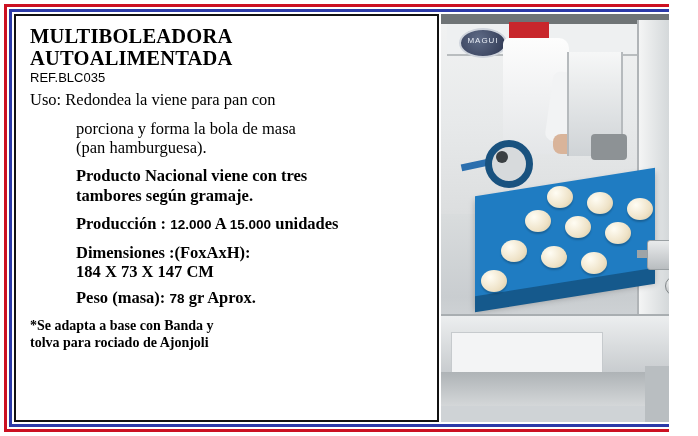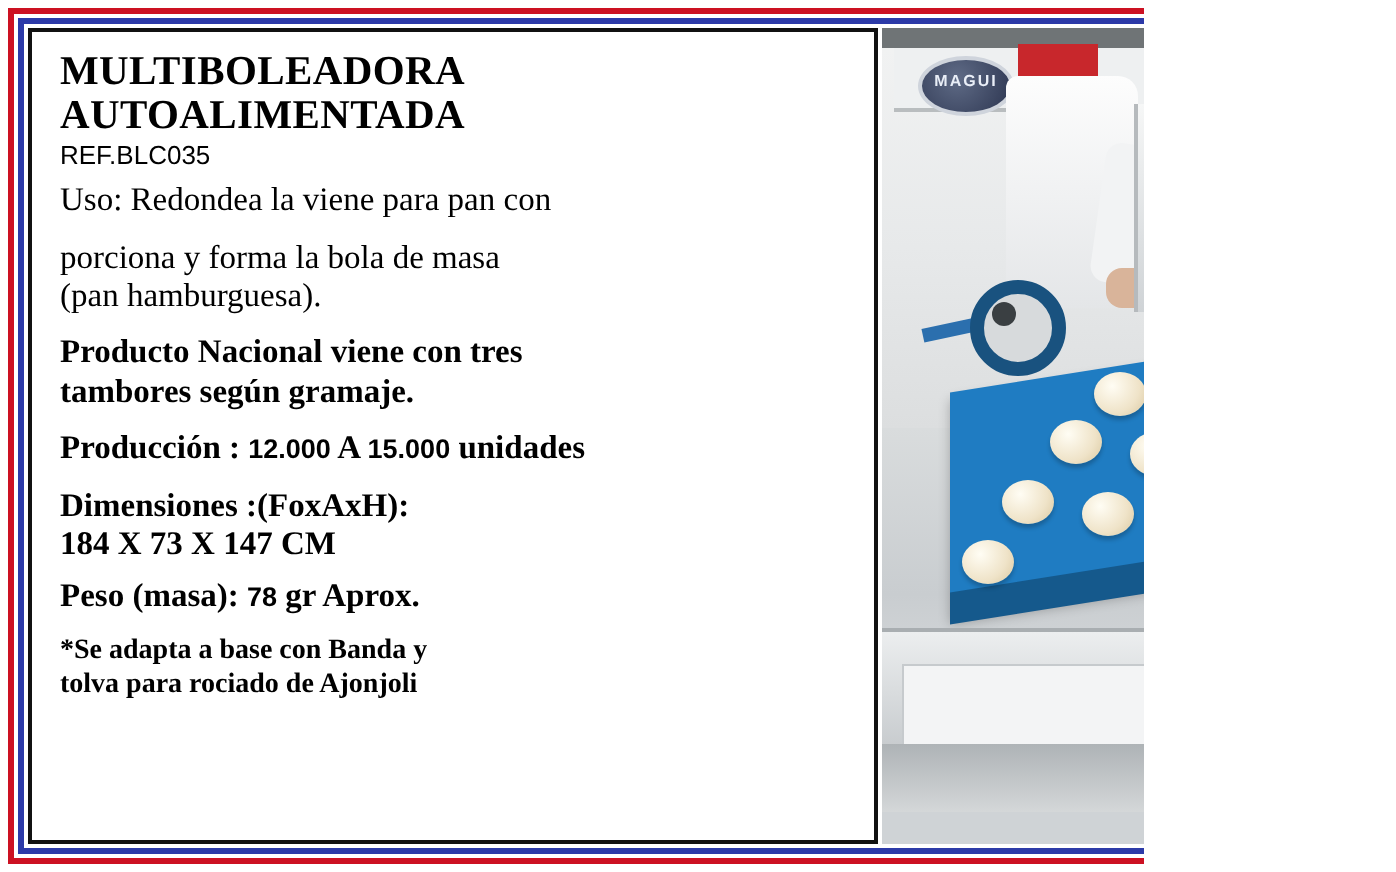--- a/index.html
+++ b/index.html
@@ -2,21 +2,21 @@
 <html><head>
 <meta charset="utf-8">
 <style>
   html, body {
     margin: 0;
     padding: 0;
     background: #ffffff;
   }
   .page {
     position: relative;
-    width: 572px;
+    width: 669px;
     height: 436px;
     background: #ffffff;
     overflow: hidden;
     font-family: "Liberation Serif", serif;
   }
   
   .frame-outer {
     position: absolute;
     left: 4px; top: 4px;
     width: 690px; height: 428px;
@@ -56,20 +56,21 @@
     margin: 0 0 5px 2px;
     font-family: "Liberation Sans", sans-serif;
   }
   .line {
     font-size: 16.5px;
     line-height: 1.18;
     margin: 0 0 0 2px;
   }
   .blk {
     margin-top: 9px;
+    margin-left: 46px;
   }
   .blk-sm {
     margin-top: 6px;
   }
   .bold {
     font-weight: bold;
   }
   .num {
     font-family: "Liberation Sans", sans-serif;
     font-weight: bold;
@@ -112,21 +113,21 @@
   .badge {
     position: absolute; left: 18px; top: 14px; width: 44px; height: 26px;
     border-radius: 50%;
     background: radial-gradient(circle at 40% 35%, #5f6b86, #2c3550);
     border: 2px solid #cfd4dc;
   }
   .badge-txt {
     position: absolute; left: 0; right: 0; top: 6px;
     text-align: center; color: #e9eef7;
     font-family: "Liberation Sans", sans-serif;
-    font-size: 8px; letter-spacing: 1px; font-weight: bold;
+    font-size: 8px; letter-spacing: 1px;
   }
   
   .operator-red {
     position: absolute; left: 68px; top: 8px; width: 40px; height: 62px;
     background: #c8272c;
   }
   .operator-coat {
     position: absolute; left: 62px; top: 24px; width: 66px; height: 116px;
     background: linear-gradient(180deg,#fdfdfd,#e4e6e8);
     border-radius: 6px 10px 0 0;

